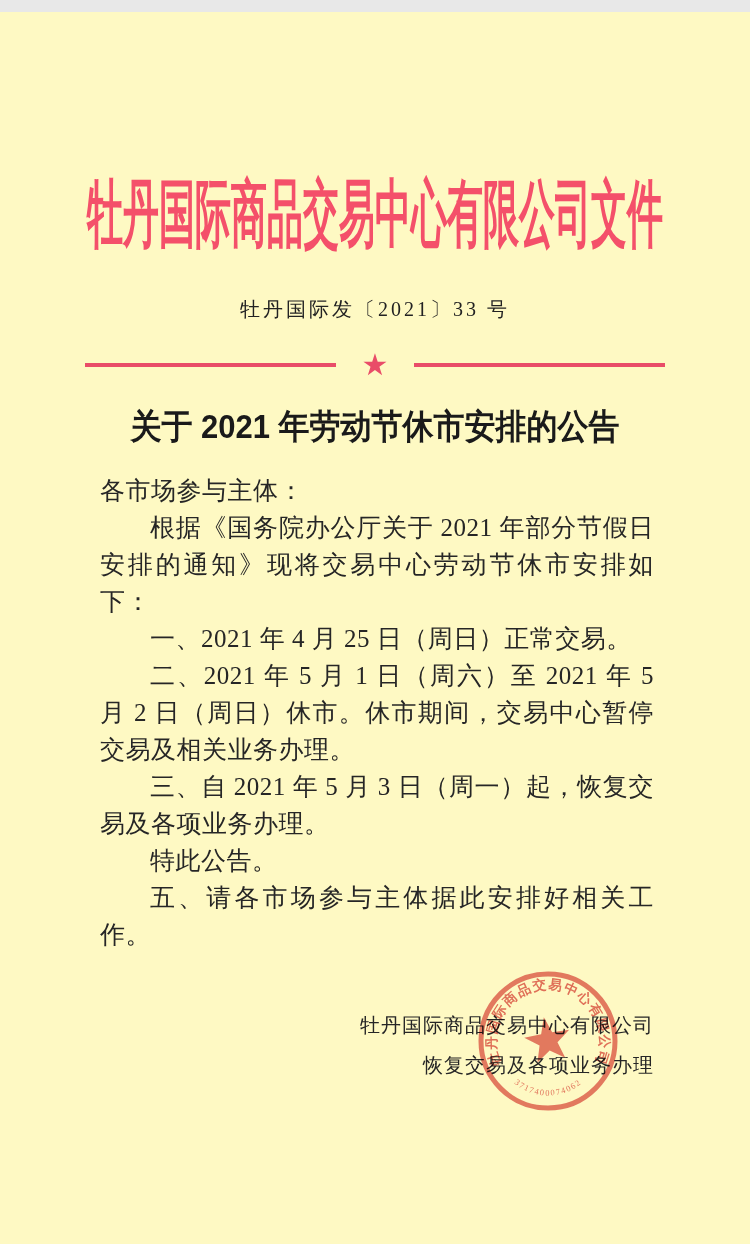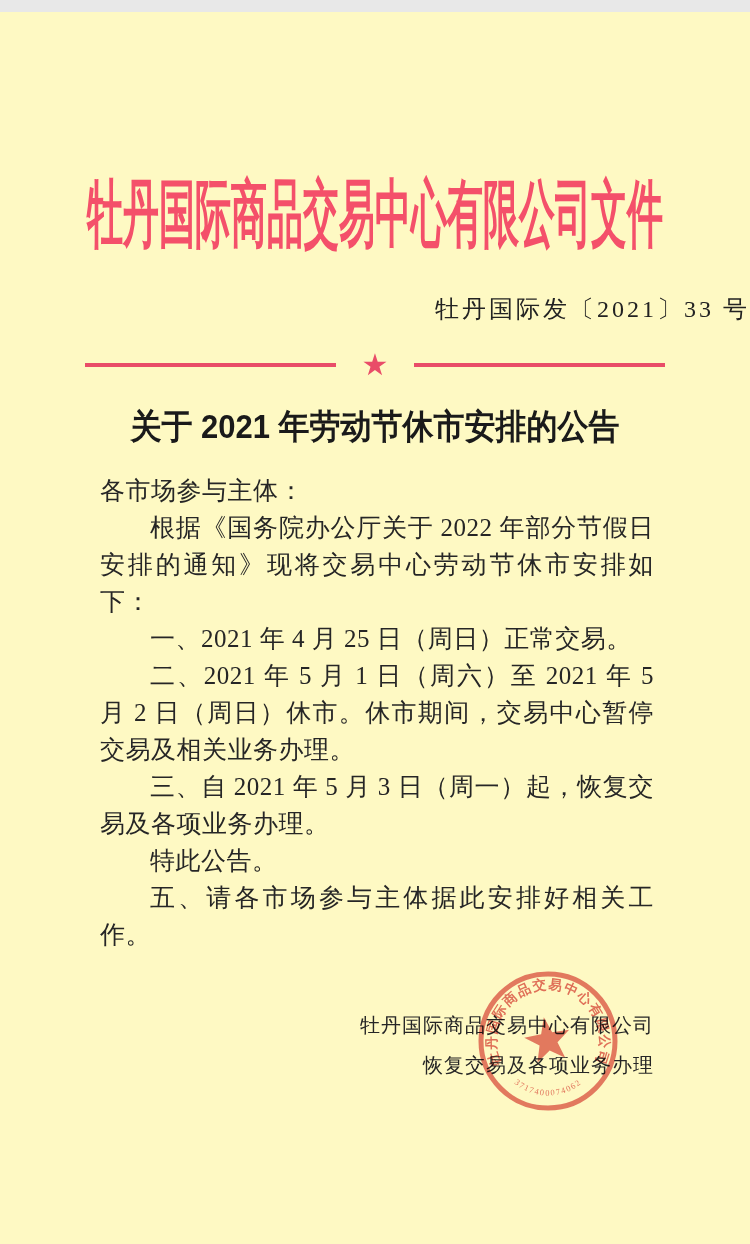--- a/index.html
+++ b/index.html
@@ -26,22 +26,22 @@
     font-size:36px;
     line-height:100px;
     letter-spacing:0px;
     color:#f4506a;
     transform:scaleY(2.05);
     transform-origin:center center;
   }
   
   .doc-number{
     margin-top:32px;
-    text-align:right;
-    font-size:24px;
+    text-align:center;
+    font-size:20px;
     letter-spacing:3px;
     line-height:26px;
     color:#222;
   }
   
   .divider{
     margin:28px 85px 0 85px;
     height:30px;
     display:flex;
     align-items:center;
@@ -119,21 +119,21 @@
   <div class="divider">
     <span class="line"></span>
     <span class="star">★</span>
     <span class="line"></span>
   </div>
 
   <div class="doc-title">关于 2021 年劳动节休市安排的公告</div>
 
   <div class="body-text">
     <p>各市场参与主体：</p>
-    <p class="indent">根据《国务院办公厅关于 2022 年部分节假日安排的通知》现将交易中心劳动节休市安排如下：</p>
+    <p class="indent">根据《国务院办公厅关于 2021 年部分节假日安排的通知》现将交易中心劳动节休市安排如下：</p>
     <p class="indent">一、2021 年 4 月 25 日（周日）正常交易。</p>
     <p class="indent">二、2021 年 5 月 1 日（周六）至 2021 年 5 月 2 日（周日）休市。休市期间，交易中心暂停交易及相关业务办理。</p>
     <p class="indent">三、自 2021 年 5 月 3 日（周一）起，恢复交易及各项业务办理。</p>
     <p class="indent">特此公告。</p>
     <p class="indent">五、请各市场参与主体据此安排好相关工作。</p>
   </div>
 
   <div class="signature">
     <div class="sig-line">牡丹国际商品交易中心有限公司</div>
     <div class="sig-line">恢复交易及各项业务办理</div>

